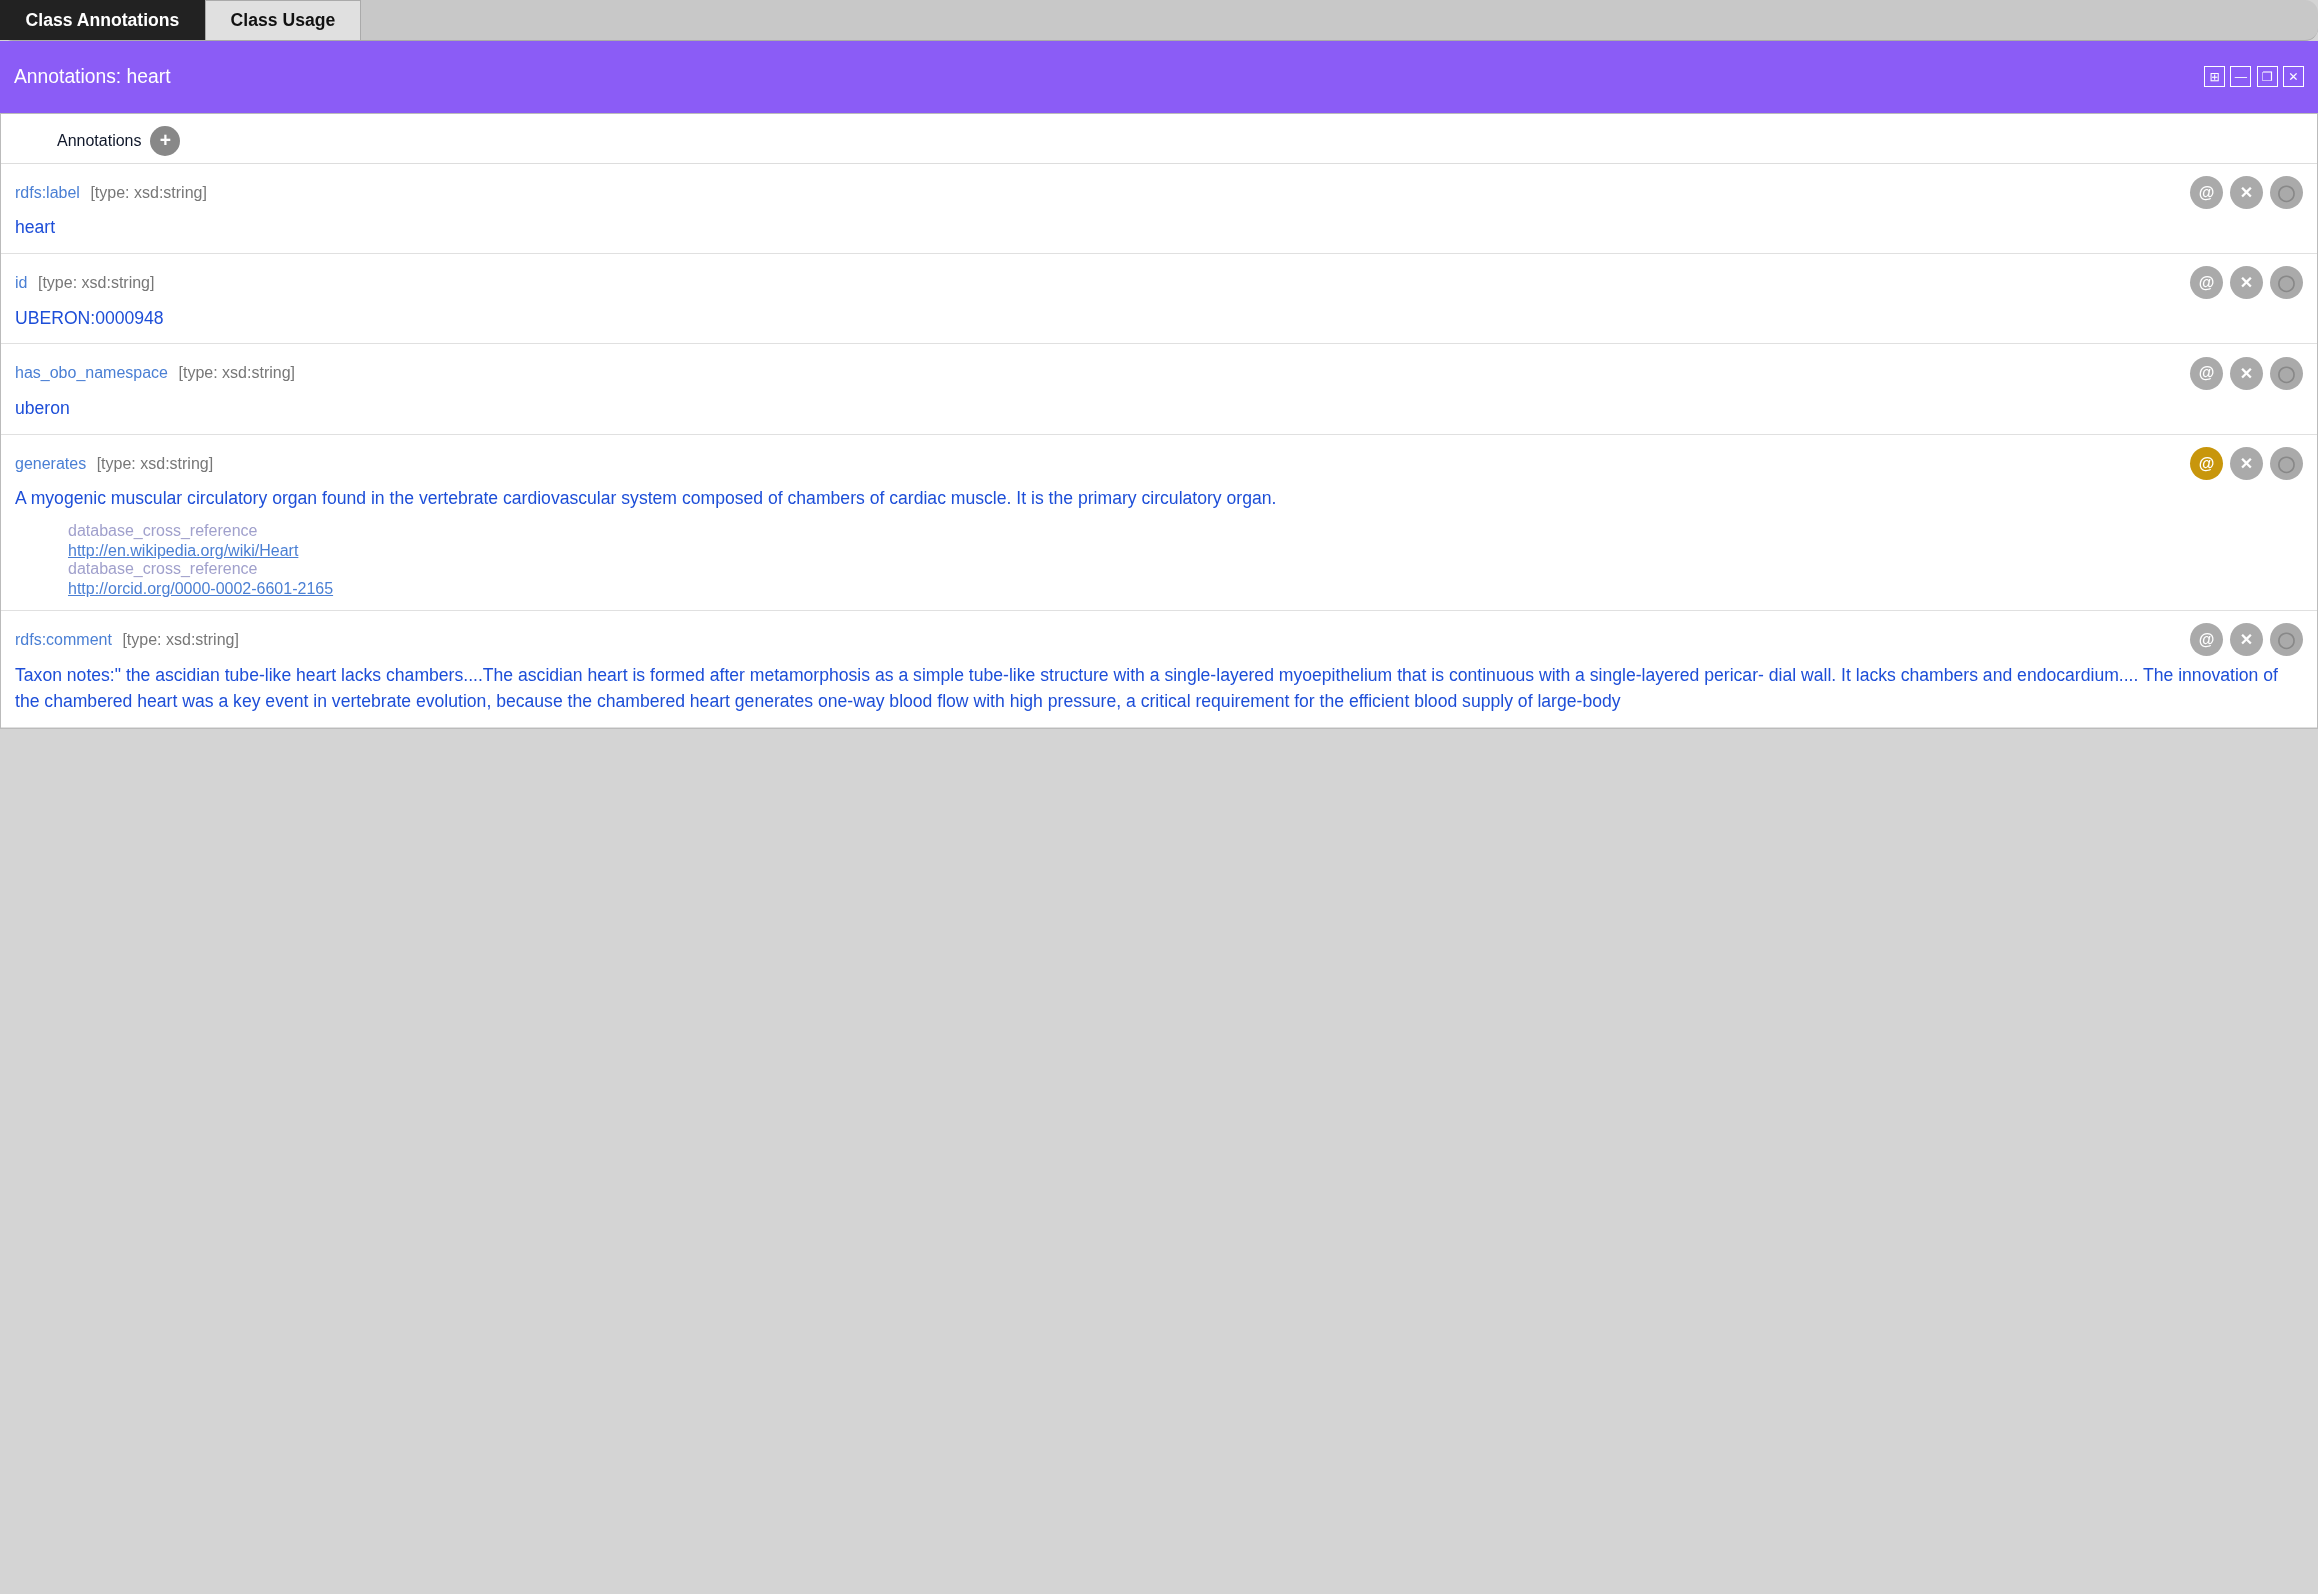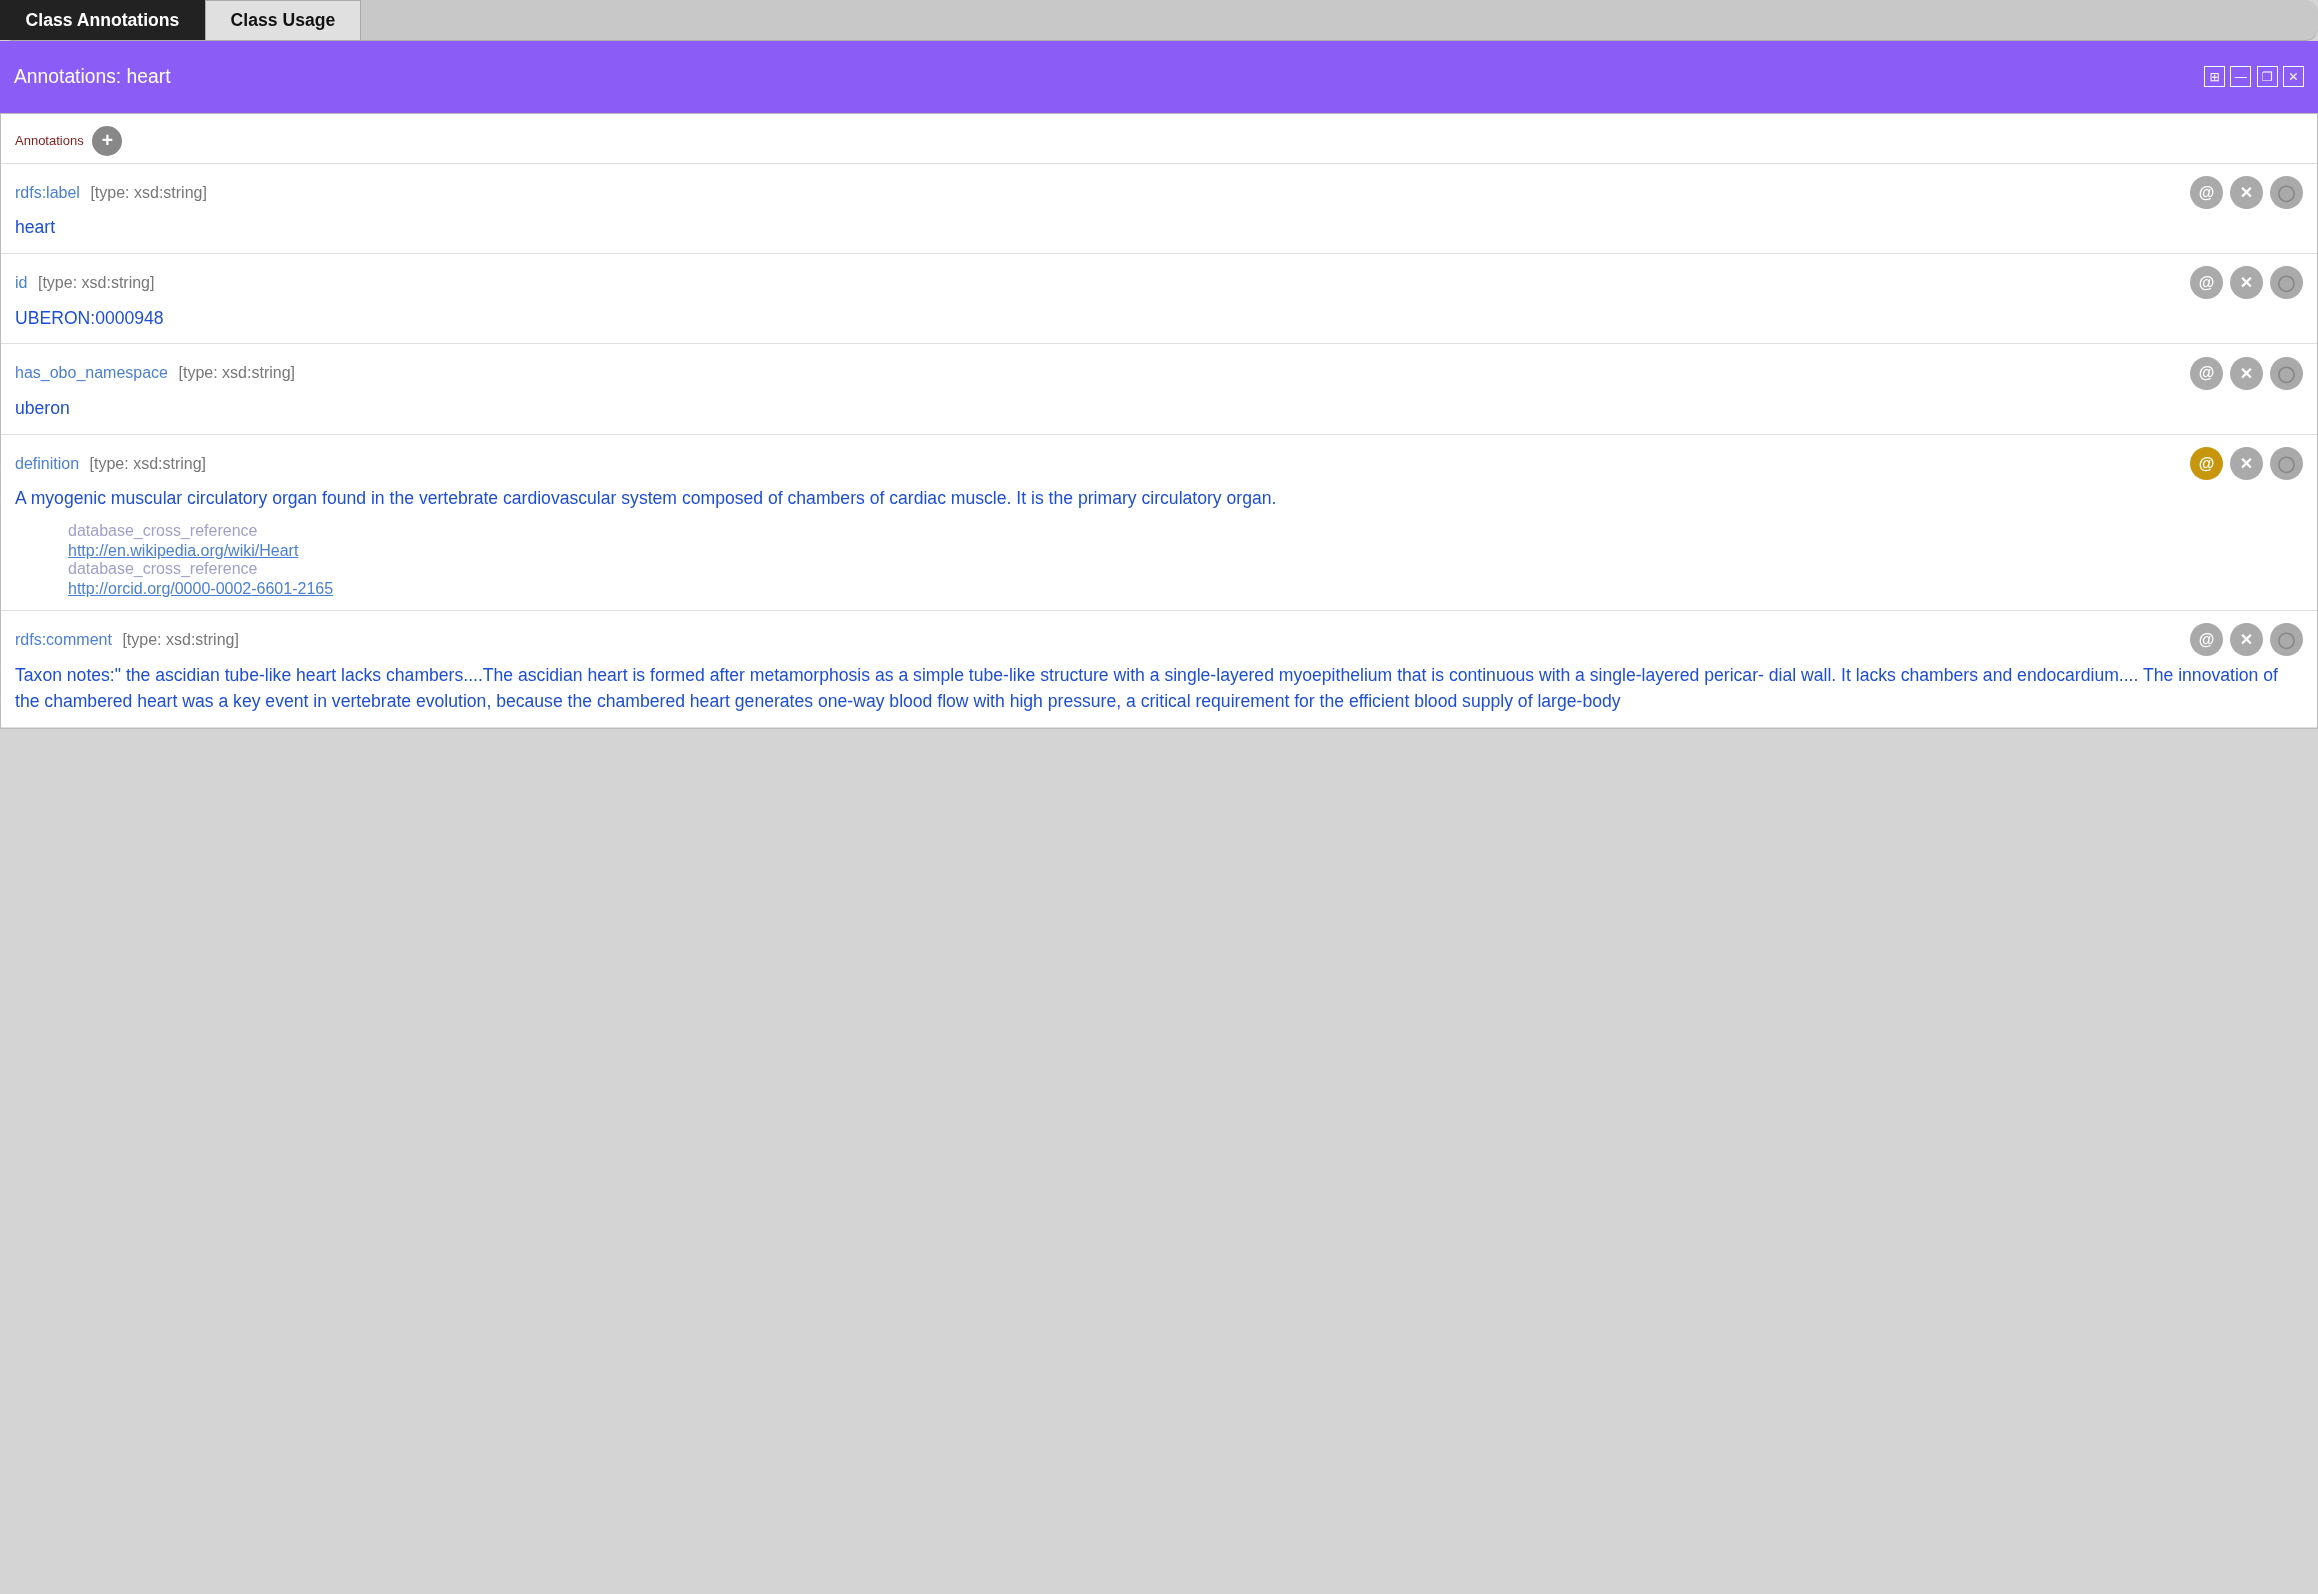--- a/index.html
+++ b/index.html
@@ -68,22 +68,23 @@
 
     
     .annotations-header {
       display: flex;
       align-items: center;
       padding: 12.3px 14px 7px 14px;
       gap: 8.8px;
       border-bottom: 0.9px solid #ddd;
     }
     .annotations-label {
-      font-size: 13px;
-      color: #7f1d1d;
+      font-size: 16px;
+      color: #0f172a;
+      margin-left: 42px;
     }
     .add-btn {
       width: 30px;
       height: 30px;
       border-radius: 50%;
       background: #888;
       color: #fff;
       font-size: 19.3px;
       border: none;
       cursor: pointer;
@@ -225,21 +226,21 @@
             <div class="annotation-controls">
               <button class="ctrl-btn ctrl-at">@</button>
               <button class="ctrl-btn ctrl-x">✕</button>
               <button class="ctrl-btn ctrl-o" style="color: rgb(136, 136, 136); background: rgb(170, 170, 170);">◯</button>
             </div>
           </div>
           <div class="annotation-value">uberon</div>
         </div>
         <div class="annotation-row">
           <div class="annotation-header-line">
-            <div><span class="annotation-prop">definition</span><span class="annotation-type">[type: xsd:string]</span></div>
+            <div><span class="annotation-prop">generates</span><span class="annotation-type">[type: xsd:string]</span></div>
             <div class="annotation-controls">
               <button class="ctrl-btn ctrl-at active">@</button>
               <button class="ctrl-btn ctrl-x">✕</button>
               <button class="ctrl-btn ctrl-o" style="color: rgb(136, 136, 136); background: rgb(170, 170, 170);">◯</button>
             </div>
           </div>
           <div class="annotation-value">A myogenic muscular circulatory organ found in the vertebrate cardiovascular system composed of chambers of cardiac muscle. It is the primary circulatory organ.</div>
           <div class="sub-items"><span class="sub-item-label">database_cross_reference</span><a class="sub-item-link" href="#">http://en.wikipedia.org/wiki/Heart</a><span class="sub-item-label">database_cross_reference</span><a class="sub-item-link" href="#">http://orcid.org/0000-0002-6601-2165</a></div>
         </div>
         <div class="annotation-row">

